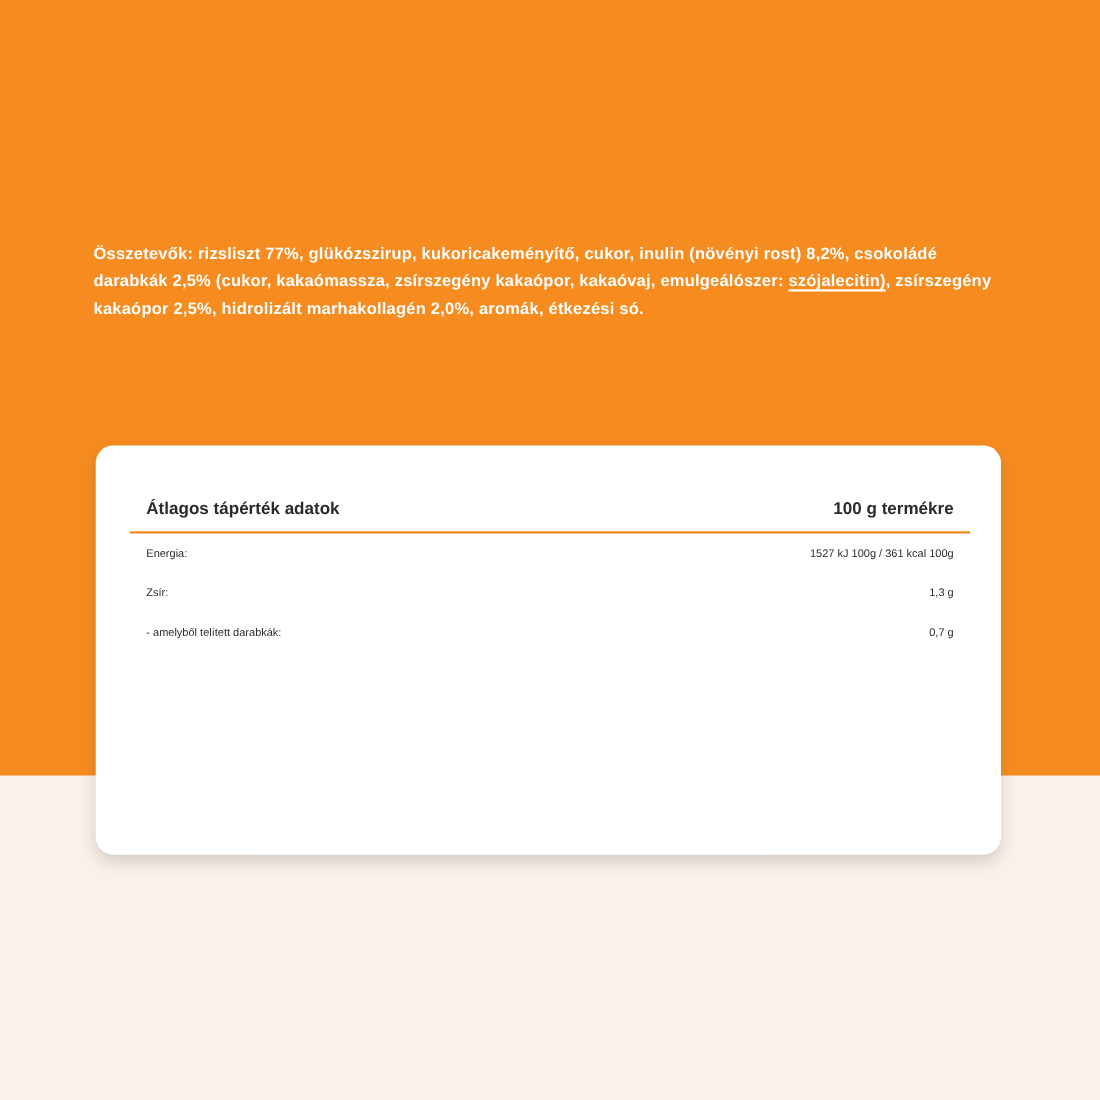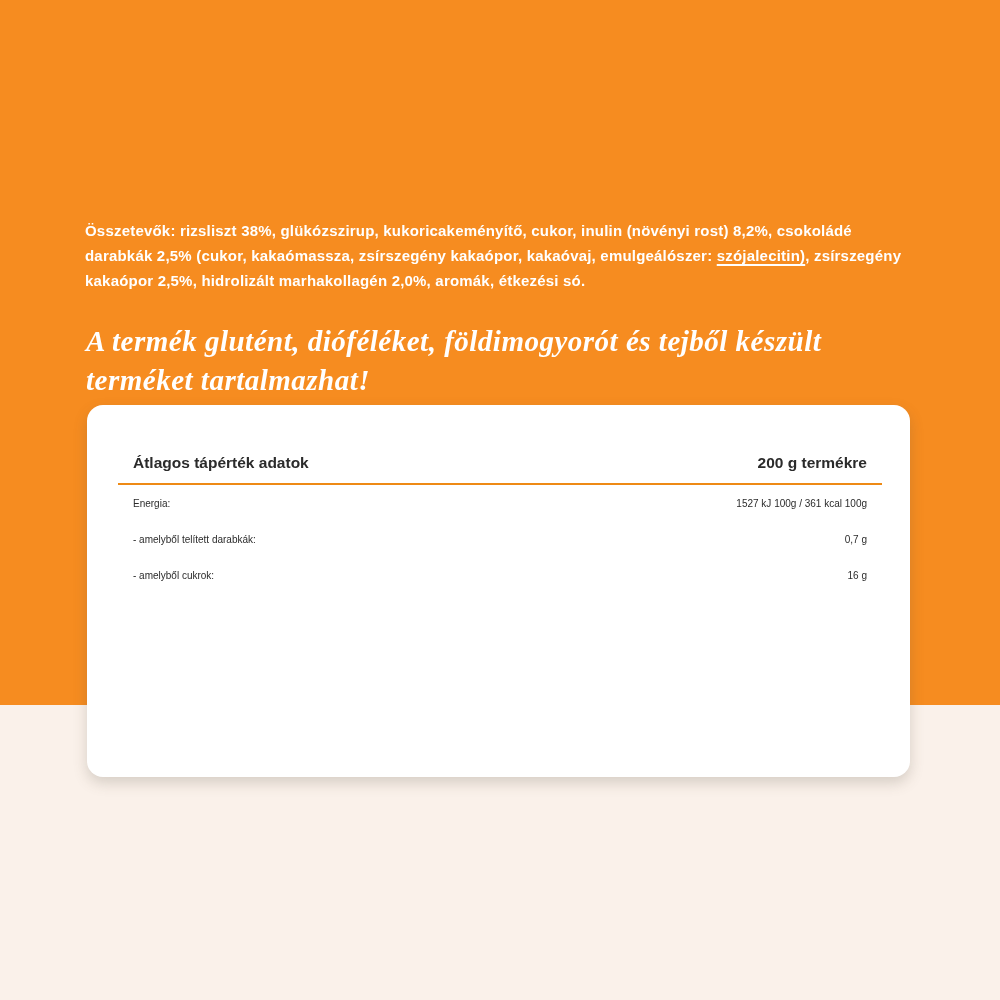--- a/index.html
+++ b/index.html
@@ -87,41 +87,40 @@
   }
   .t-row .lbl { font-weight: 400; }
   .t-row .val { font-weight: 400; text-align: right; }
 </style>
 </head>
 <body>
 
 <div class="screen">
   <div class="hero">
 
-    <p class="ingredients"><span>Összetevők: rizsliszt 38%, glükózszirup, kukoricakeményítő, cukor, inulin (növényi rost) 8,2%, csokoládé darabkák 2,5% (cukor, kakaómassza, zsírszegény kakaópor, kakaóvaj, emulgeálószer: </span><span class="underl">szójalecitin)</span><span>, zsírszegény kakaópor 2,5%, hidrolizált marhakollagén 2,0%, aromák, étkezési só.</span></p>
+    <p class="ingredients"><span>Összetevők: rizsliszt 77%, glükózszirup, kukoricakeményítő, cukor, inulin (növényi rost) 8,2%, csokoládé darabkák 2,5% (cukor, kakaómassza, zsírszegény kakaópor, kakaóvaj, emulgeálószer: </span><span class="underl">szójalecitin)</span><span>, zsírszegény kakaópor 2,5%, hidrolizált marhakollagén 2,0%, aromák, étkezési só.</span></p>
 
-    <p class="allergen">A termék glutént, dióféléket, földimogyorót és tejből készült terméket tartalmazhat!</p>
   </div>
 
   <div class="card">
     <div class="ntable">
 
       <div class="t-header">
         <span>Átlagos tápérték adatok</span>
-        <span>200 g termékre</span>
+        <span>100 g termékre</span>
       </div>
 
       <div class="t-row">
         <span class="lbl">Energia:</span>
         <span class="val">1527 kJ 100g / 361 kcal 100g</span>
       </div>
       <div class="t-row">
+        <span class="lbl">Zsír:</span>
+        <span class="val">1,3 g</span>
+      </div>
+      <div class="t-row">
         <span class="lbl">- amelyből telített darabkák:</span>
         <span class="val">0,7 g</span>
-      </div>
-      <div class="t-row">
-        <span class="lbl">- amelyből cukrok:</span>
-        <span class="val">16 g</span>
       </div>
 
     </div>
   </div>
 </div>
 
 </body></html>

